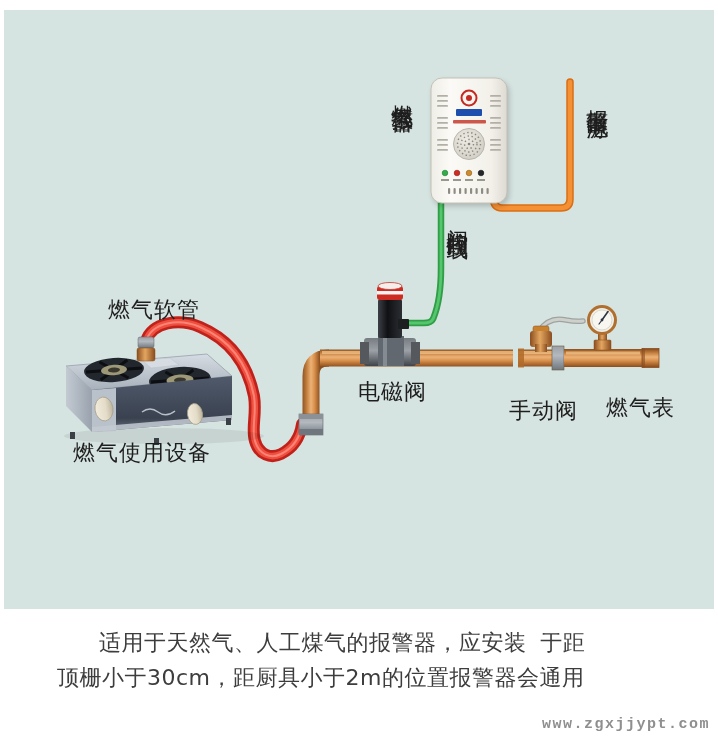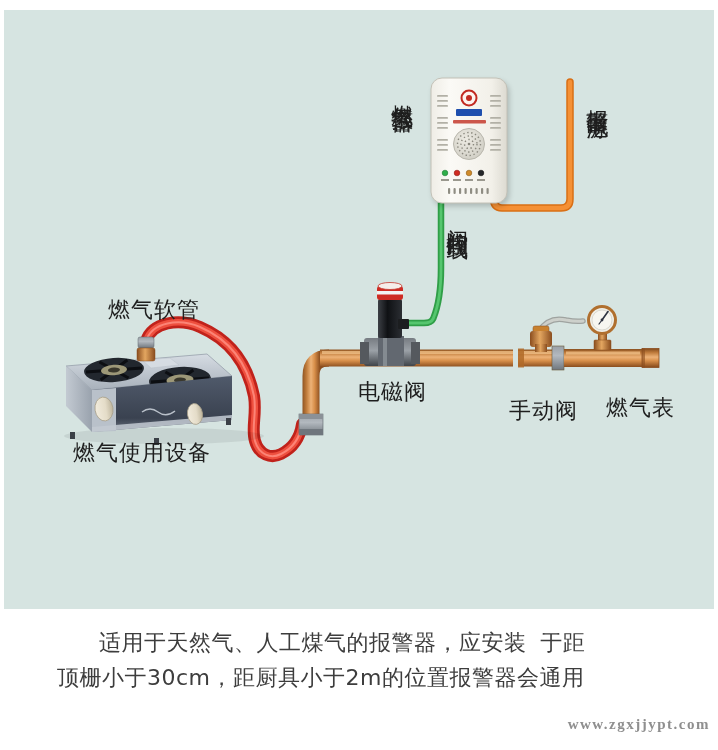--- a/index.html
+++ b/index.html
@@ -6,21 +6,21 @@
   .page{position:relative;width:718px;height:750px;background:#ffffff;overflow:hidden;
         font-family:"DejaVu Sans",sans-serif;}
   .diagram{position:absolute;left:4px;top:10px;width:710px;height:599px;}
   .diagram svg{position:absolute;left:0;top:0;}
   .dlabel{position:absolute;color:#1e1e1e;font-size:22px;font-weight:500;
           letter-spacing:1px;white-space:nowrap;line-height:1.06;}
   .vlabel{writing-mode:vertical-rl;text-orientation:upright;letter-spacing:2px;}
   .caption{position:absolute;left:57px;top:629px;width:578px;font-size:22px;
            line-height:32.5px;color:#3d3d3d;letter-spacing:0.5px;}
   .caption .l1{text-indent:42px;font-family:Liberation Mono, monospace;}
-  .watermark{position:absolute;right:8px;top:716px;font-family:Liberation Serif, serif;
+  .watermark{position:absolute;right:8px;top:716px;font-family:Liberation Mono, monospace;
              font-size:15px;color:#8f8f8f;letter-spacing:1.5px;font-weight:600;}
   .alarm-shadow{filter:drop-shadow(2px 3px 2.5px rgba(0,0,0,0.18));}
 </style>
 </head>
 <body>
 
 <div class="page">
 
   <div class="diagram" id="diagram-bg" style="background: rgb(214, 228, 225);">
     <svg width="710" height="599" viewBox="0 0 710 599">

